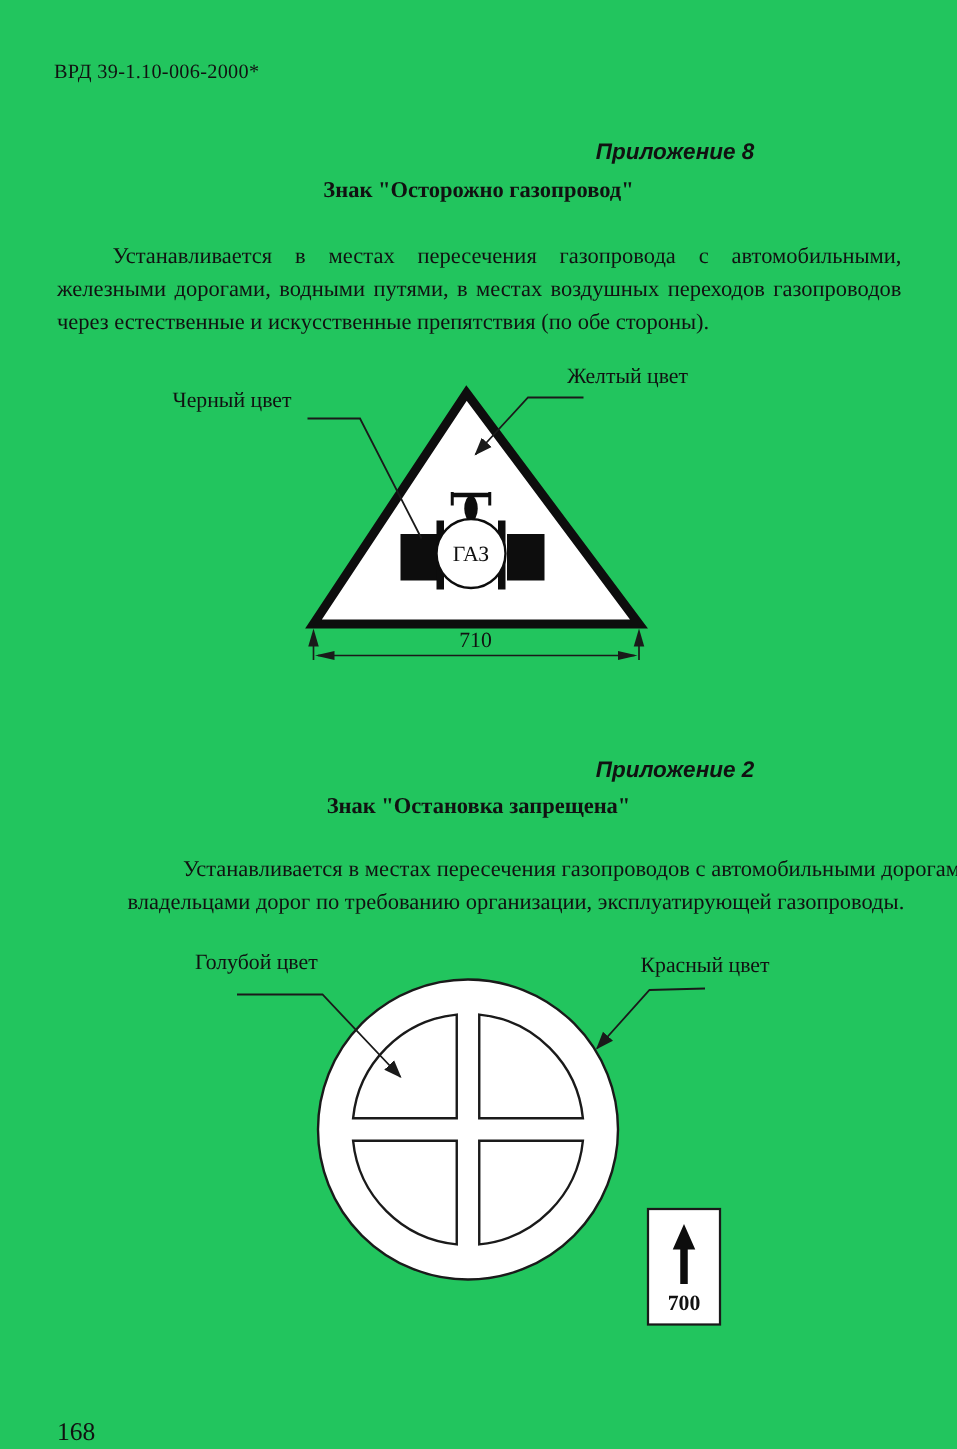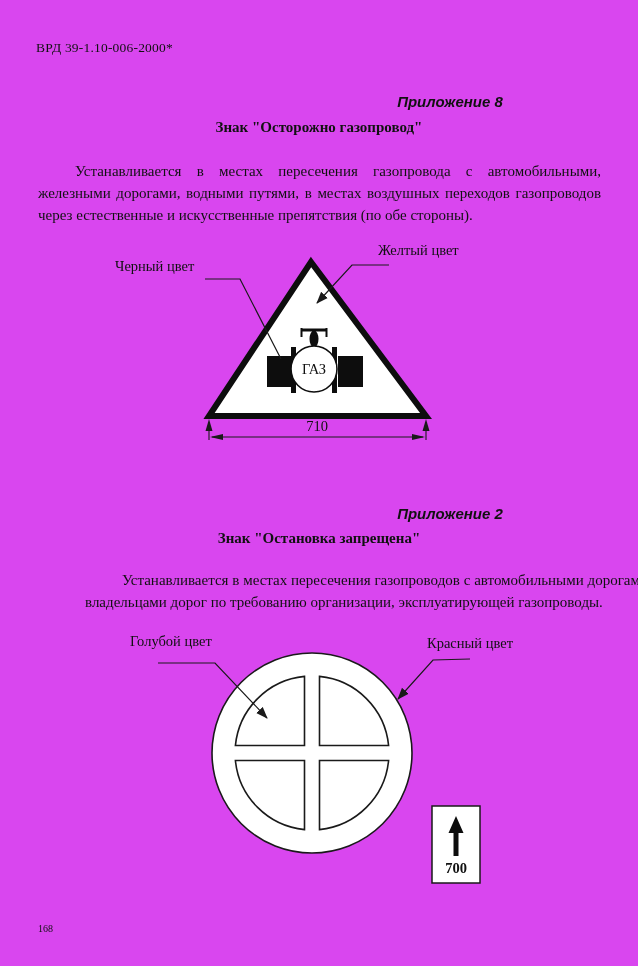--- a/index.html
+++ b/index.html
@@ -1,20 +1,20 @@
 <!DOCTYPE html>
 <html lang="ru"><head>
 <meta charset="utf-8">
 <style>
   html, body { margin: 0; padding: 0; background: #e8e8e8; }
   .page {
     position: relative;
     width: 638px;
     height: 966px;
-    background: #d946ef;
+    background: #22c55e;
     font-family: "Liberation Serif", serif;
     color: #111;
     overflow: hidden;
     box-shadow: 0 0 2px rgba(0,0,0,.25);
   }
   .doc-number {
     position: absolute; left: 36px; top: 40px;
     font-size: 13.5px; letter-spacing: .2px;
   }
   .appendix-label {
@@ -33,22 +33,22 @@
   .sign-title.app8 { top: 119px; }
   .sign-title.app9 { top: 530px; }
   .body-para {
     position: absolute; left: 38px; width: 563px;
     text-align: justify; text-indent: 37px;
     font-size: 15px; line-height: 22px;
   }
   .body-para.app8 { top: 160px; }
   .body-para.app9 { top: 569px; margin-left: 47px; }
   .page-number {
-    position: absolute; left: 38px; top: 923px;
-    font-size: 10px;
+    position: absolute; left: 38px; top: 945px;
+    font-size: 17px;
   }
   svg.overlay {
     position: absolute; left: 0; top: 0;
     width: 638px; height: 966px;
   }
   svg.overlay text {
     font-family: "Liberation Serif", serif;
     font-size: 14.5px; fill: #111;
   }
   text.sign-gas { font-size: 13px; }

